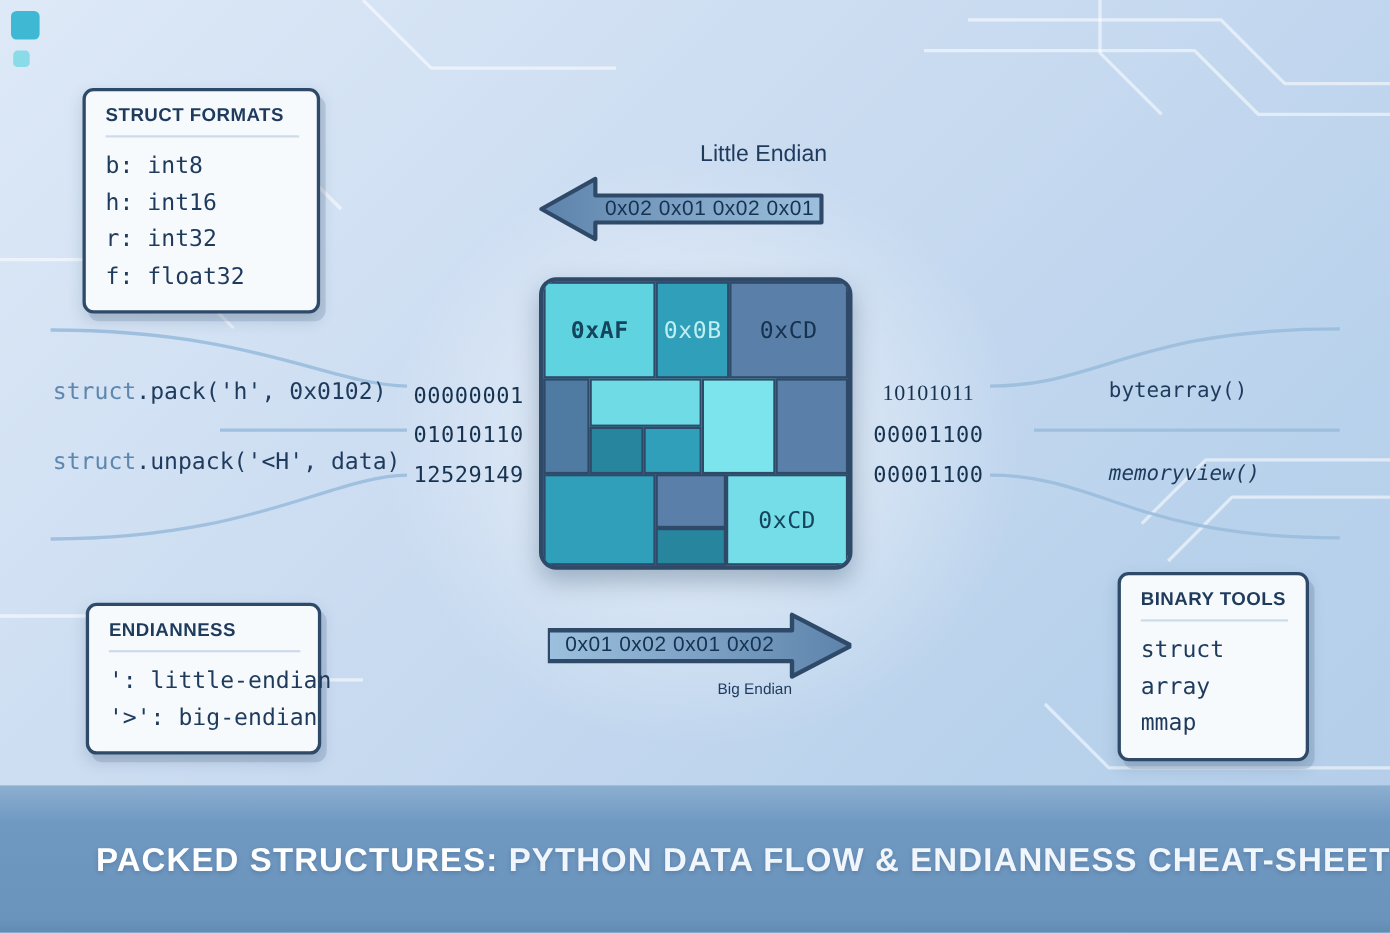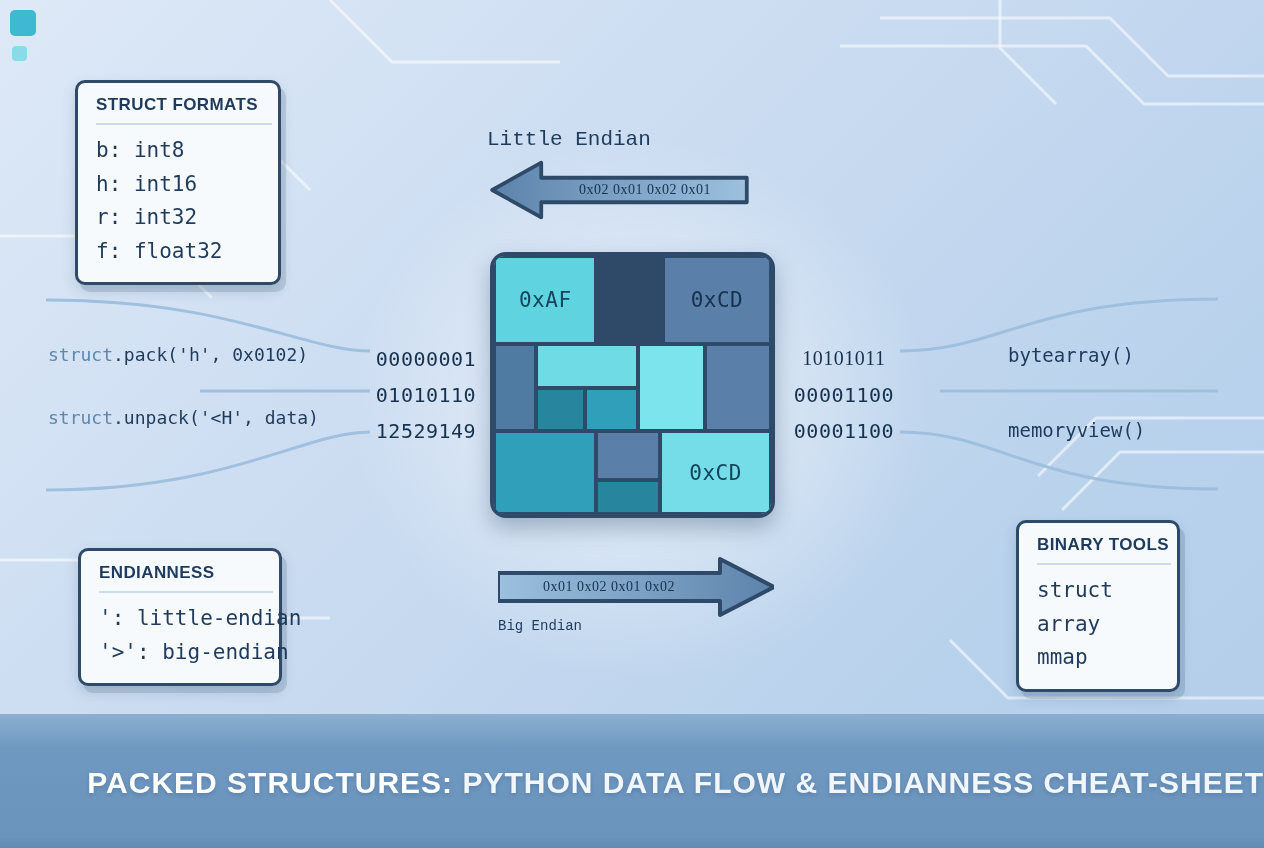--- a/index.html
+++ b/index.html
@@ -7,44 +7,44 @@
     position:relative;width:1264px;height:848px;overflow:hidden;
     background:linear-gradient(135deg,#dde9f7 0%,#cbdcf1 40%,#b9d2ec 75%,#b3cdea 100%);
     font-family:"Liberation Sans",sans-serif;color:#1e3a5c;
   }
   .glow{position:absolute;background:radial-gradient(closest-side,rgba(255,255,255,0.65),rgba(255,255,255,0));border-radius:50%;pointer-events:none;}
   svg.layer{position:absolute;left:0;top:0;pointer-events:none;}
 
   
   .card{
     position:absolute;background:#f7fafd;border:3px solid #2e4a68;border-radius:10px;
-    padding:12px 6px 14px 18px;box-shadow:5px 7px 0 rgba(46,74,104,0.16),0 6px 14px rgba(46,74,104,0.18);
+    padding:12px 16px 14px 18px;box-shadow:5px 7px 0 rgba(46,74,104,0.16),0 6px 14px rgba(46,74,104,0.18);
   }
   .card-title{font-weight:800;font-size:17px;letter-spacing:0.4px;color:#1e3a5c;
     border-bottom:2px solid #ccdbea;padding-bottom:8px;margin-bottom:9px;}
   .card-line{font-family:"DejaVu Sans Mono",monospace;font-size:21px;line-height:1.6;color:#1e3a5c;white-space:pre;}
 
   
   .mosaic{
     position:absolute;left:490px;top:252px;width:285px;height:266px;
     background:#2e4a68;border:4px solid #2e4a68;border-radius:16px;
     box-shadow:0 10px 22px rgba(46,74,104,0.35);box-sizing:border-box;
   }
   .mosaic-inner{position:absolute;inset:0;border-radius:11px;overflow:hidden;}
   .cell{position:absolute;border:2px solid #2e4a68;box-sizing:border-box;
     display:flex;align-items:center;justify-content:center;}
   .cell span{font-family:"DejaVu Sans Mono",monospace;font-size:21px;letter-spacing:0.5px;}
 
   
   .arrow-bytes{position:absolute;display:flex;align-items:center;justify-content:center;
-    font-family:Liberation Serif, serif;font-size:14px;color:#16324f;letter-spacing:0.5px;}
-  .arrow-label{position:absolute;text-align:left;font-family:Liberation Mono, monospace;color:#1e3a5c;}
+    font-family:Liberation Sans, sans-serif;font-size:19px;color:#16324f;letter-spacing:0.5px;}
+  .arrow-label{position:absolute;text-align:right;font-family:Liberation Sans, sans-serif;color:#1e3a5c;}
 
   
-  .code-line{position:absolute;font-family:"DejaVu Sans Mono",monospace;font-size:18px;color:#1e3a5c;white-space:pre;}
+  .code-line{position:absolute;font-family:"DejaVu Sans Mono",monospace;font-size:21px;color:#1e3a5c;white-space:pre;}
   .code-prefix{color:#5e87ae;}
   .bin{position:absolute;width:112px;text-align:center;font-family:"DejaVu Sans Mono",monospace;
     font-size:20px;color:#16324f;letter-spacing:0.5px;}
 
   
   .banner{position:absolute;left:0;right:0;top:714px;height:138px;
     background:linear-gradient(180deg,#8cafd0 0%,#7line 0%,#7099c2 24%,#6b94bd 88%,#5e88b0 100%);
     background:linear-gradient(180deg,#8cafd0 0%,#7099c2 24%,#6b94bd 88%,#5e88b0 100%);
     display:flex;align-items:center;justify-content:flex-end;}
   .banner-text{font-size:30px;letter-spacing:1px;color:#ffffff;text-align:center;
@@ -100,21 +100,24 @@
           <stop offset="1" stop-color="#9cc0de"></stop>
       </linearGradient>
     </defs>
     <polygon points="0,35 52,6 52,22 270,22 270,48 52,48 52,64" fill="url(#gradL)" stroke="#2e4a68" stroke-width="4" stroke-linejoin="round"></polygon>
   </svg>
   <div class="arrow-bytes" style="left:538px;top:158px;width:214px;height:64px;">0x02 0x01 0x02 0x01</div>
 
   <div class="mosaic">
     <div class="mosaic-inner">
         <div class="cell" style="left: 0%; top: 0%; width: 37%; height: 34%; background: rgb(95, 212, 224);">
-          <span style="color: rgb(20, 69, 92);">0xAF</span>
+          <span style="color: rgb(20, 69, 92); font-weight: bold;">0xAF</span>
+        </div>
+        <div class="cell" style="left: 37%; top: 0%; width: 24%; height: 34%; background: rgb(47, 159, 186);">
+          <span style="color: rgb(191, 238, 243);">0x0B</span>
         </div>
         <div class="cell" style="left: 61%; top: 0%; width: 39%; height: 34%; background: rgb(90, 127, 168);">
           <span style="color: rgb(22, 50, 79);">0xCD</span>
         </div>
         <div class="cell" style="left: 0%; top: 34%; width: 15%; height: 34%; background: rgb(79, 123, 163);"></div>
         <div class="cell" style="left: 15%; top: 34%; width: 37%; height: 17%; background: rgb(111, 219, 229);"></div>
         <div class="cell" style="left: 15%; top: 51%; width: 18%; height: 17%; background: rgb(39, 133, 158);"></div>
         <div class="cell" style="left: 33%; top: 51%; width: 19%; height: 17%; background: rgb(47, 159, 186);"></div>
         <div class="cell" style="left: 52%; top: 34%; width: 24%; height: 34%; background: rgb(124, 228, 236);"></div>
         <div class="cell" style="left: 76%; top: 34%; width: 24%; height: 34%; background: rgb(90, 127, 168);"></div>
@@ -132,21 +135,21 @@
 
   <div class="bin" style="left:370px;top:347px;">00000001</div>
   <div class="bin" style="left:370px;top:383px;">01010110</div>
   <div class="bin" style="left:370px;top:419px;">12529149</div>
 
   <div class="bin" style="left:788px;top:347px;font-family:Liberation Serif, serif;">10101011</div>
   <div class="bin" style="left:788px;top:383px;">00001100</div>
   <div class="bin" style="left:788px;top:419px;">00001100</div>
 
   <div class="code-line" style="left:1008px;top:344px;font-size:19px;">bytearray()</div>
-  <div class="code-line" style="left:1008px;top:419px;font-size:19px;">memoryview()</div>
+  <div class="code-line" style="left:1008px;top:419px;font-size:19px;font-style:italic;">memoryview()</div>
 
   <svg class="layer" style="left:498px;top:556px;" width="276" height="62" viewBox="0 0 276 62">
     <defs>
       <linearGradient id="gradR" x1="0" y1="0" x2="1" y2="0">
         <stop offset="0" stop-color="#9cc0de"></stop>
           <stop offset="1" stop-color="#5d83ab"></stop>
       </linearGradient>
     </defs>
     <polygon points="276,31 222,3 222,17 0,17 0,45 222,45 222,59" fill="url(#gradR)" stroke="#2e4a68" stroke-width="4" stroke-linejoin="round"></polygon>
   </svg>

